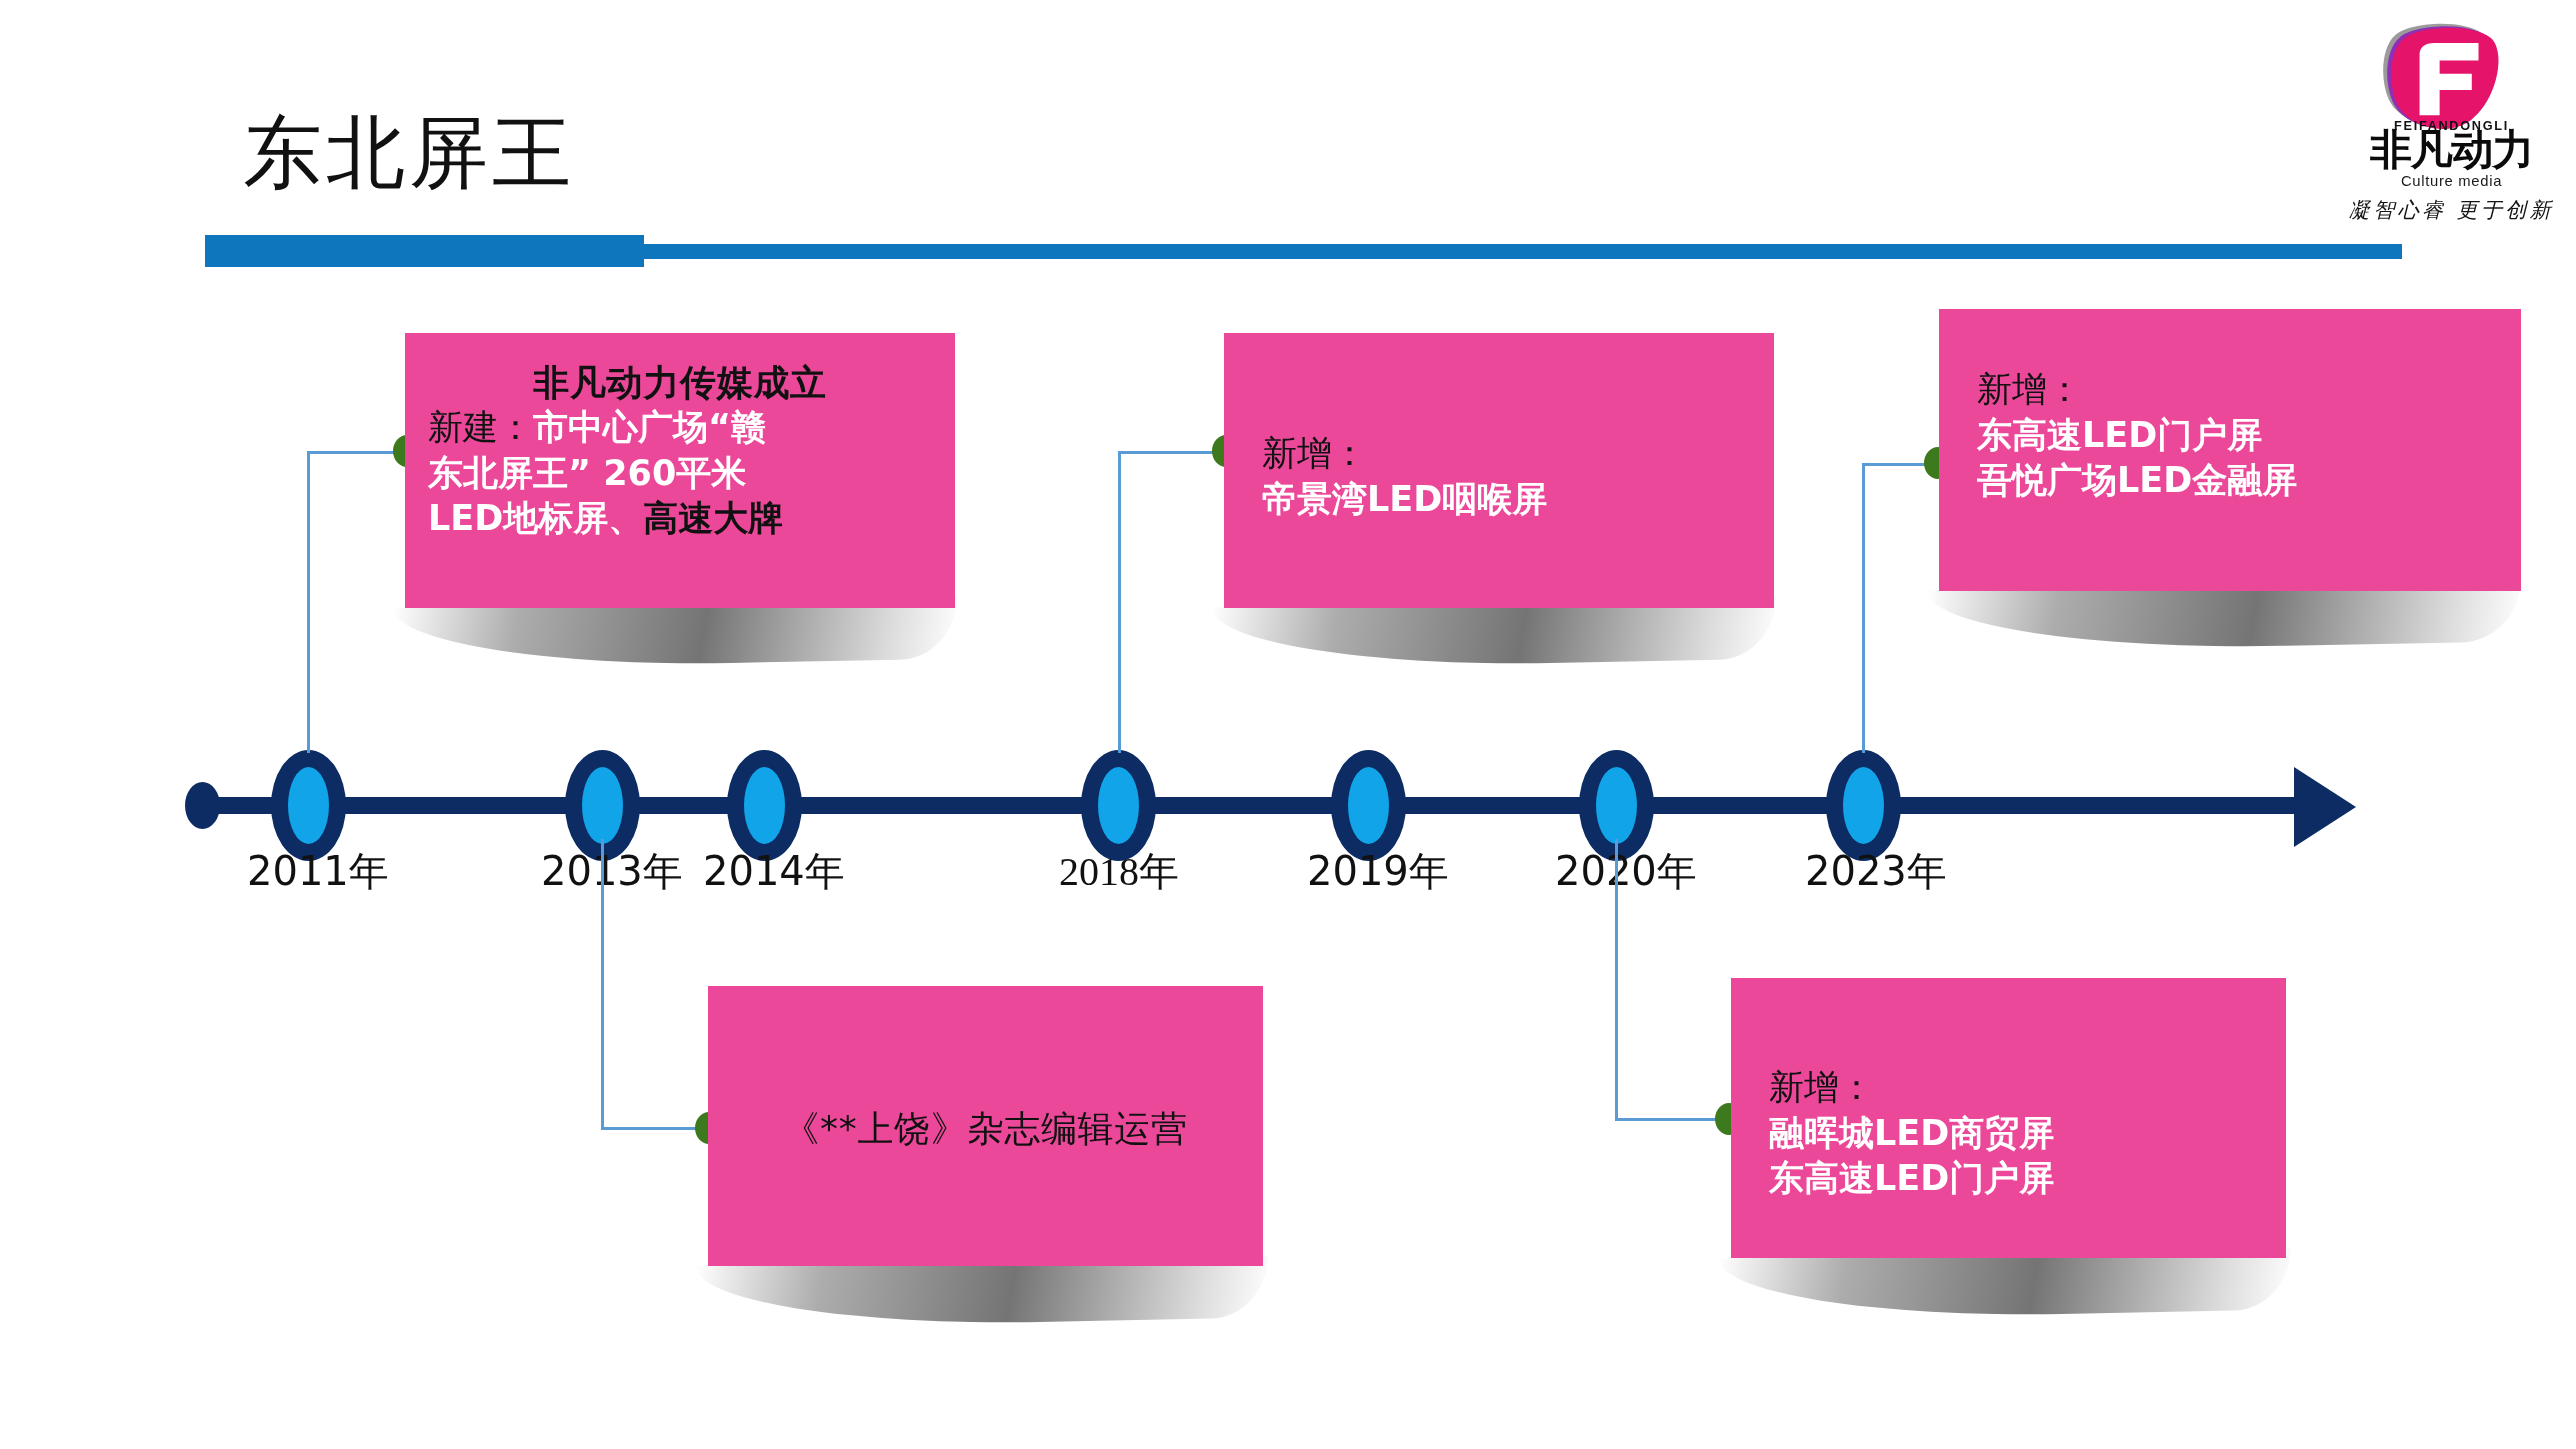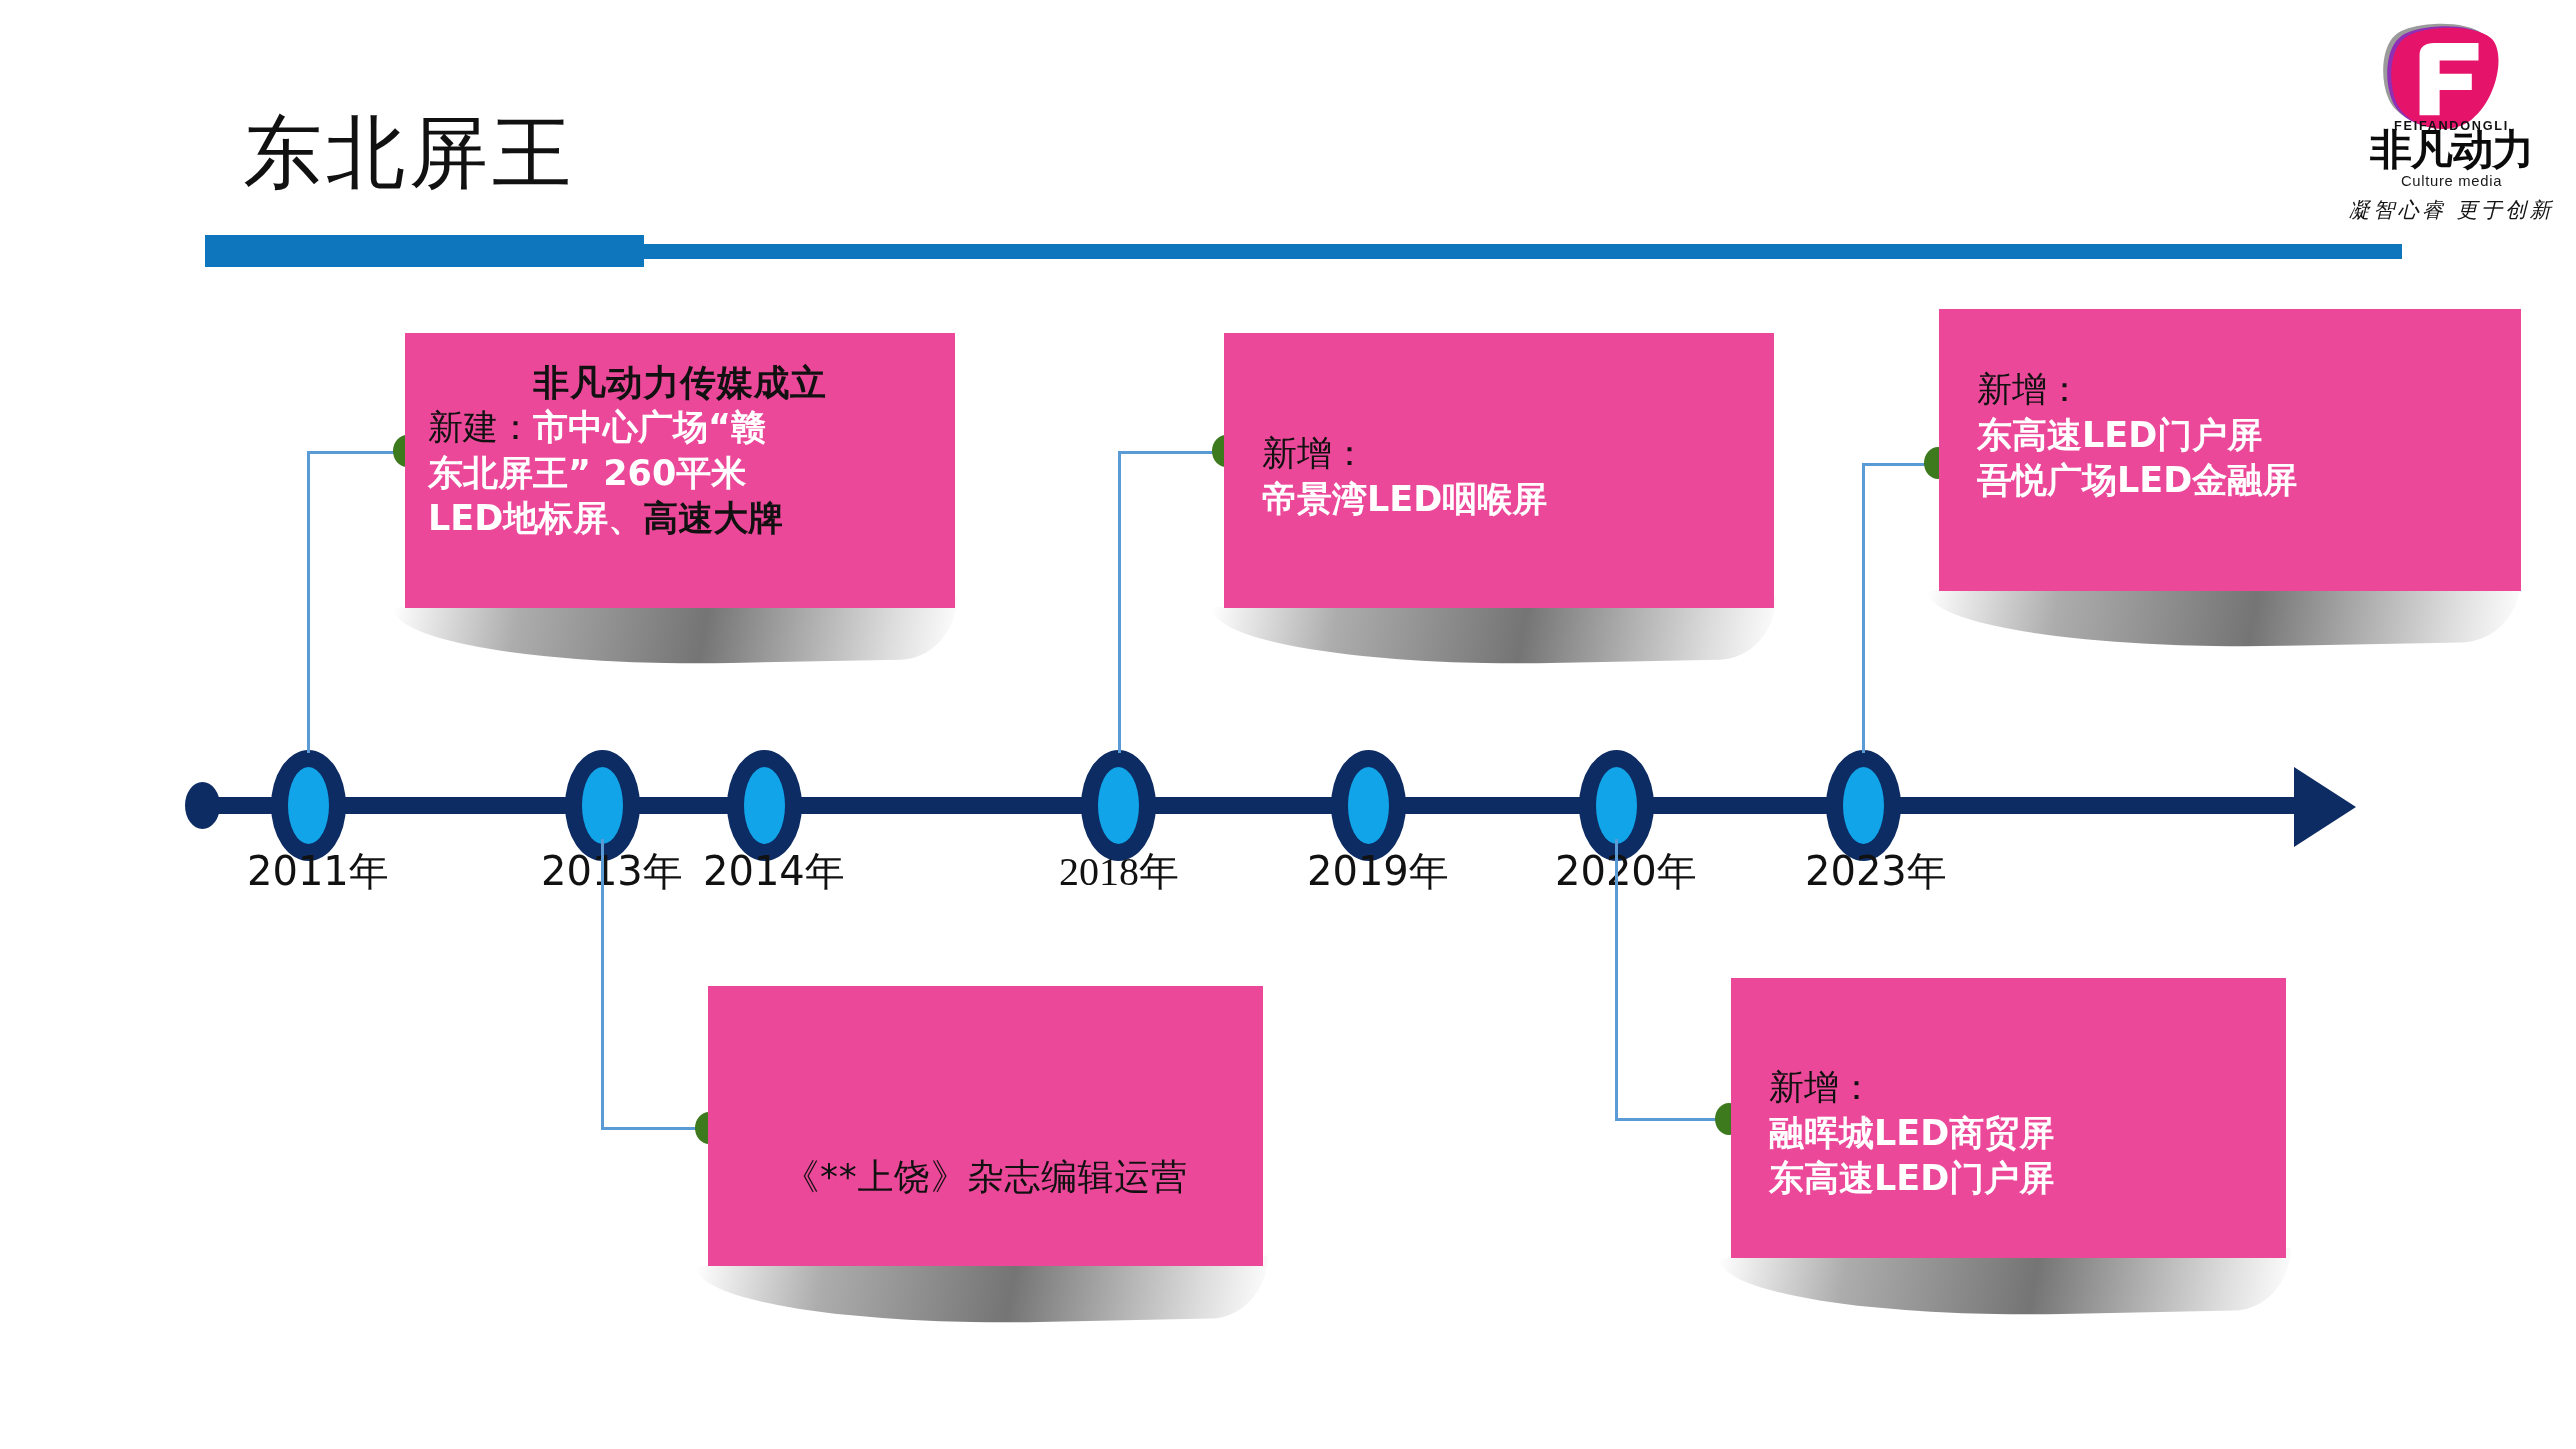--- a/index.html
+++ b/index.html
@@ -101,21 +101,21 @@
   .card-heading{
     font-size:36px; font-weight:700; color:#111111; text-align:center;
     letter-spacing:0.7px; line-height:1.25;
   }
   .card-body{
     font-size:35px; font-weight:700; line-height:1.30; letter-spacing:0px;
   }
   .t-dark{ color:#111111; font-weight:400; }
   .t-white{ color:#ffffff; }
   .card-body-plain{
-    font-size:36px; font-weight:400; color:#111111; letter-spacing:0.7px;margin-top:48px;
+    font-size:36px; font-weight:400; color:#111111; letter-spacing:0.7px;
   }
 </style>
 </head>
 <body>
 
 <div id="page-title">东北屏王</div>
 <div id="title-bar-thick"></div>
 <div id="title-bar-thin"></div>
 
 <div id="logo-wrap">

